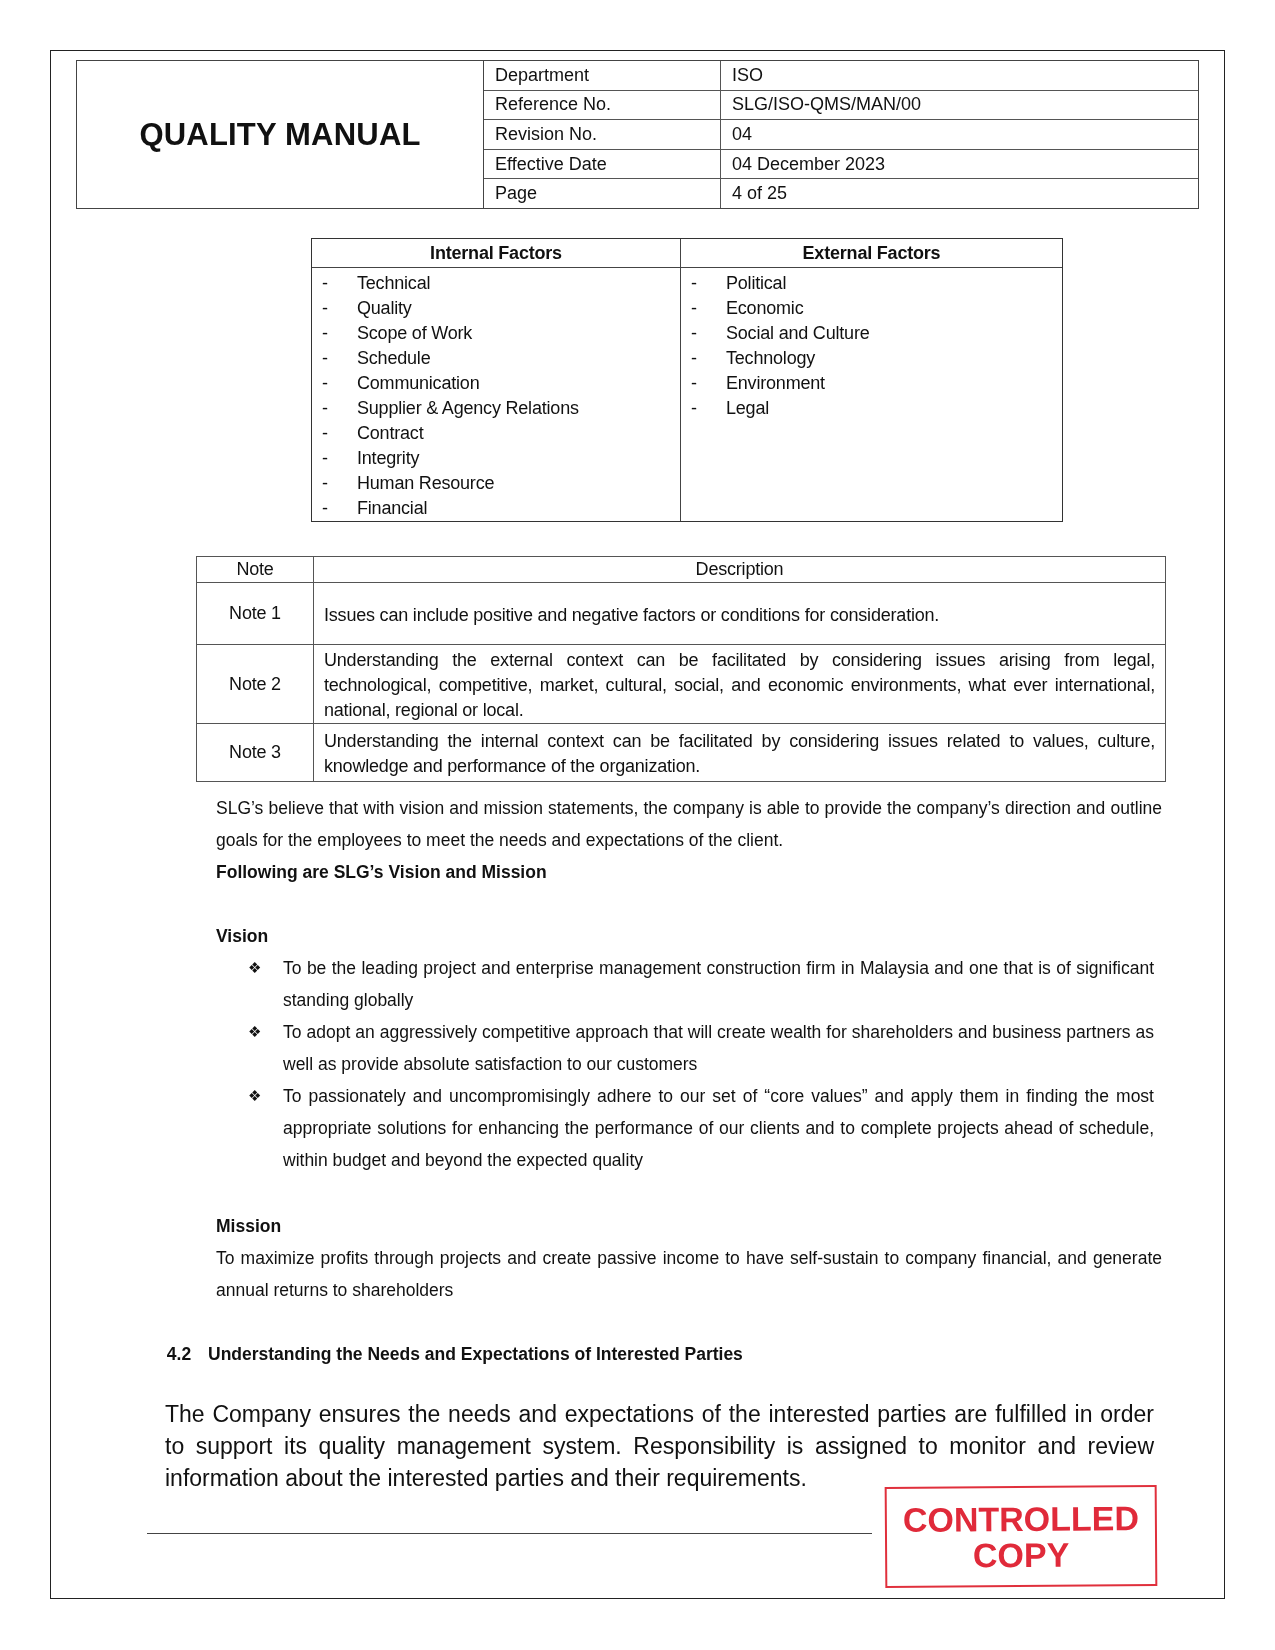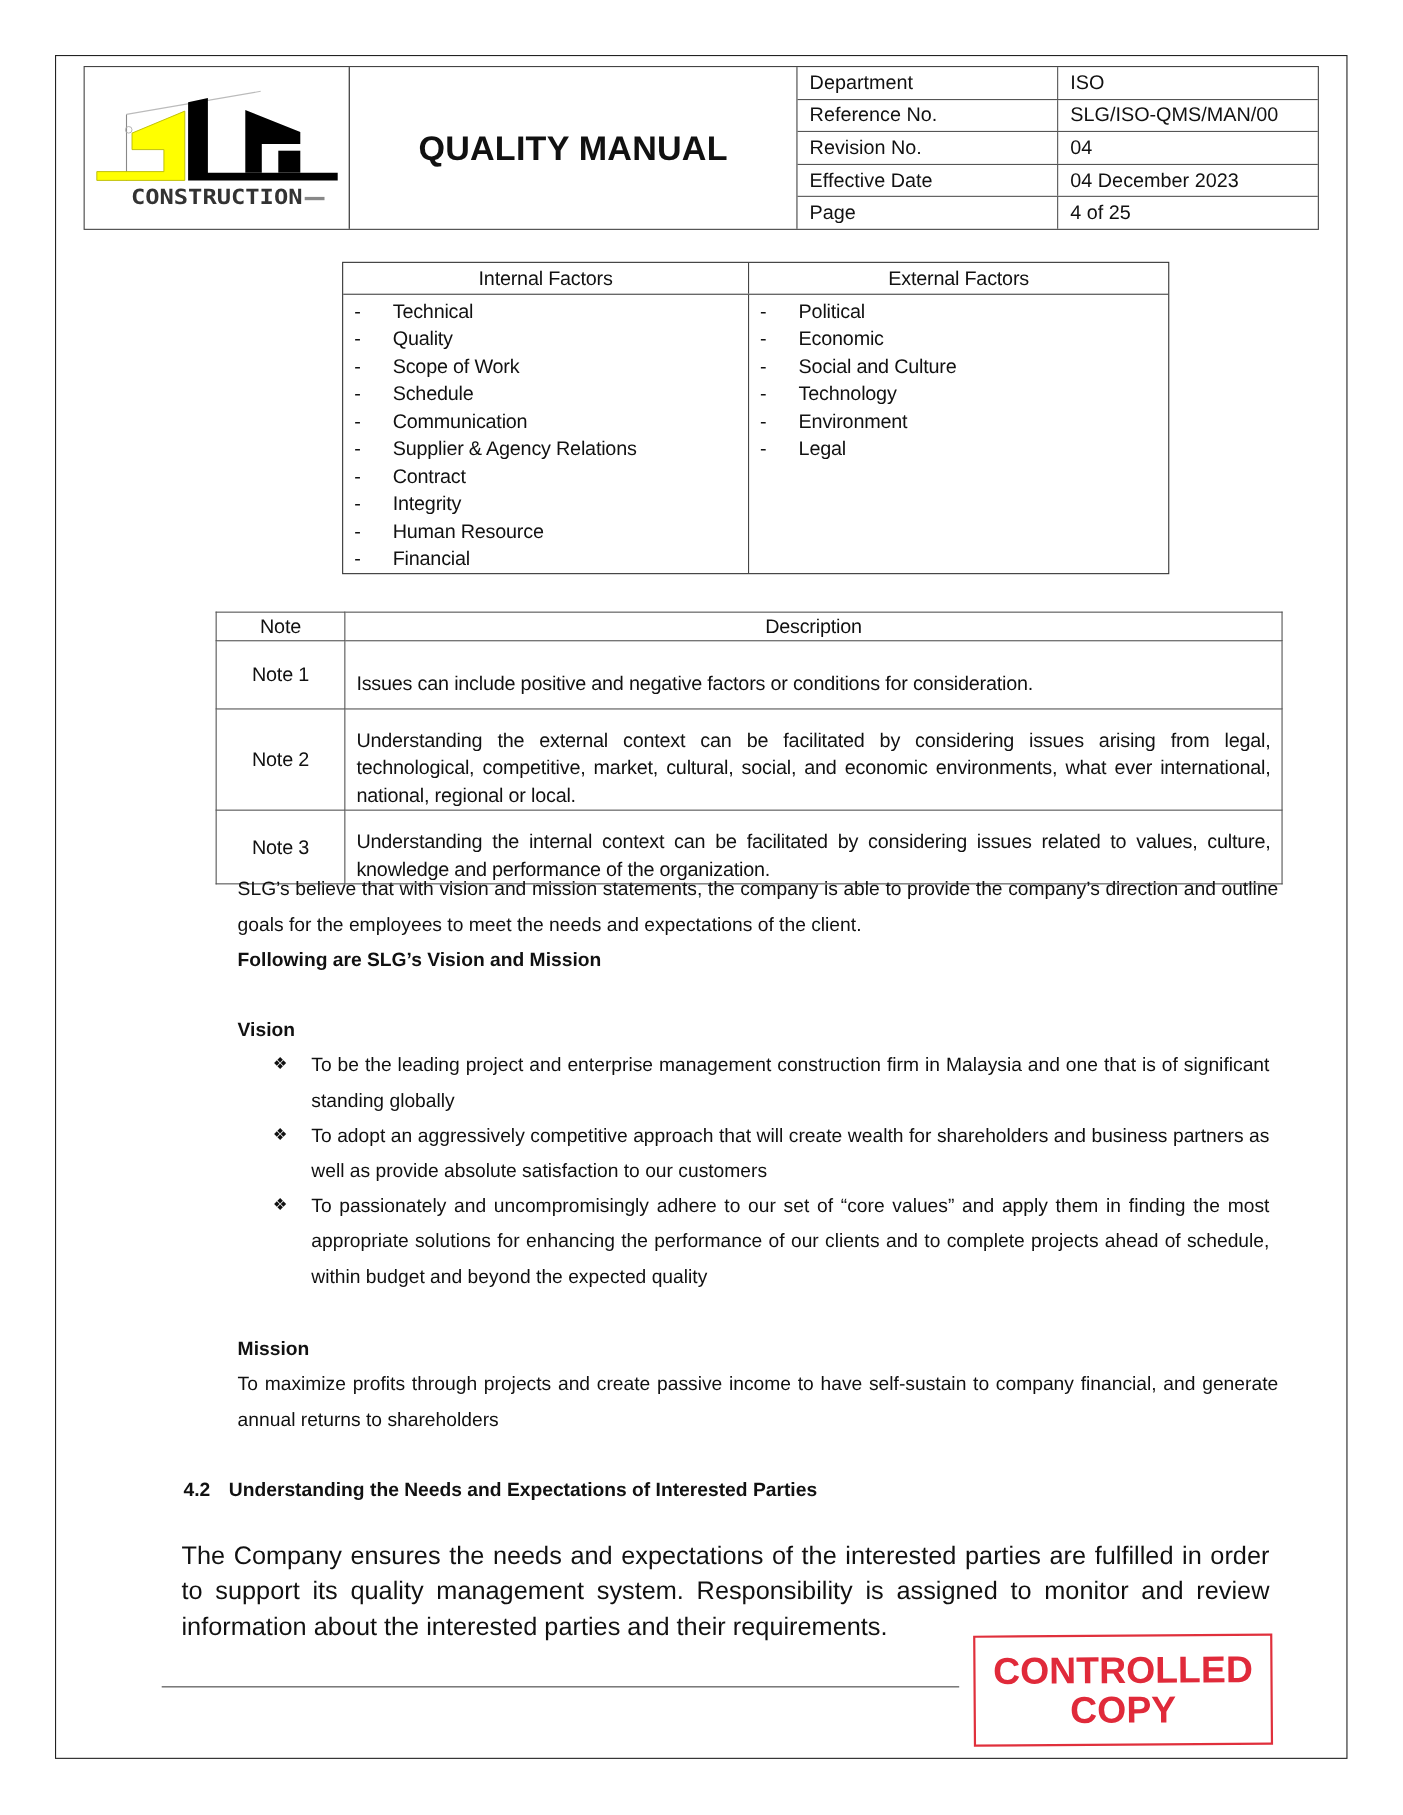--- a/index.html
+++ b/index.html
@@ -18,37 +18,37 @@
   .info-table { flex:1; display:flex; flex-direction:column; }
   .info-row { flex:1; display:flex; border-bottom:1.5px solid #555; }
   .info-row:last-child { border-bottom:none; }
   .info-label { width:225px; border-right:1.5px solid #555; font-weight:normal;
                 font-size:18px; padding-left:11px; display:flex; align-items:center; }
   .info-value { flex:1; font-size:18px; padding-left:11px; display:flex; align-items:center; }
 
   
   .factors { position:absolute; left:311px; top:238px; width:752px; height:284px;
              border:1.5px solid #333; box-sizing:border-box; display:flex; flex-direction:column; }
-  .factors-head { display:flex; height:34px; border-bottom:1.5px solid #444; }
+  .factors-head { display:flex; height:34px; border-bottom:1.5px solid #444;font-weight:bold; }
   .factors-head div { display:flex; align-items:center; justify-content:center;
                       font-size:18px; letter-spacing:-0.2px; }
   .col-int { width:368px; border-right:1.5px solid #444; }
   .col-ext { flex:1; }
   .factors-body { display:flex; flex:1; }
   .factors-body .col-int, .factors-body .col-ext { padding-top:3px; }
   .factor-item { height:25px; display:flex; align-items:center; font-size:18px; letter-spacing:-0.2px; }
   .factor-dash { width:45px; padding-left:10px; box-sizing:border-box; }
 
   
   .notes { position:absolute; left:196px; top:556px; width:970px;
            border-collapse:collapse; font-size:18px; letter-spacing:-0.2px; }
   .notes td, .notes th { border:1.5px solid #555; padding:0 10px; font-weight:normal; }
   .notes th { height:25px; text-align:center; }
   .notes td.note-label { width:80px; text-align:center; padding:18px; }
-  .notes td.note-desc { text-align:justify; line-height:25px; padding-top:16px; padding-bottom:0; }
+  .notes td.note-desc { text-align:justify; line-height:25px; padding-top:3px; padding-bottom:0; }
   .notes tr.r1 td { height:25px; }
 
   
   .body-block { position:absolute; left:216px; width:946px; font-size:17.5px; line-height:32px; }
   .justify { text-align:justify; text-align-last:left; }
   .bold { font-weight:bold; }
   .bullets { position:absolute; left:248px; width:906px; font-size:17.5px; line-height:32px; }
   .bullet { display:flex; }
   .bullet-glyph { width:35px; flex:none; font-size:15px; }
   .bullet-text { flex:1; text-align:justify; text-align-last:left; }
@@ -63,33 +63,20 @@
            border:2px solid #e0303c; box-sizing:border-box; color:#e02a3a;
            display:flex; flex-direction:column; align-items:center; justify-content:center;
            font-weight:bold; font-size:34px; line-height:36px; transform:rotate(-0.4deg); }
 </style>
 </head>
 <body>
 
 <div class="page-border"></div>
 
 <div class="header">
-  <div class="logo-cell">
-    <svg width="238" height="146" viewBox="0 0 238 146">
-      <line x1="38" y1="43" x2="160" y2="22" stroke="#bbb" stroke-width="1"></line>
-      <line x1="38" y1="43" x2="38" y2="103" stroke="#888" stroke-width="1"></line>
-      <circle cx="40" cy="57" r="3" fill="none" stroke="#aaa" stroke-width="0.8"></circle>
-      <polygon points="43,60 91,40 91,103 11,103 11,95 72,95 72,75 43,75" fill="#ffff00" stroke="#b8b800" stroke-width="0.8"></polygon>
-      <polygon points="94,32 112,28 112,96 230,96 230,103 94,103" fill="#000"></polygon>
-      <polygon points="146,39 196,59 196,70 161,70 161,96 146,96" fill="#000"></polygon>
-      <rect x="176" y="76" width="20" height="20" fill="#000"></rect>
-      <text x="42" y="124" font-family="'DejaVu Sans Mono', monospace" font-weight="bold" font-size="19" fill="#333" textLength="156" lengthAdjust="spacingAndGlyphs">CONSTRUCTION</text>
-      <rect x="200" y="118" width="18" height="3" fill="#888"></rect>
-    </svg>
-  </div>
   <div class="title-cell">
     <span>QUALITY MANUAL</span>
   </div>
   <div class="info-table">
     <div class="info-row">
       <div class="info-label">Department</div>
       <div class="info-value">ISO</div>
     </div>
     <div class="info-row">
       <div class="info-label">Reference No.</div>

